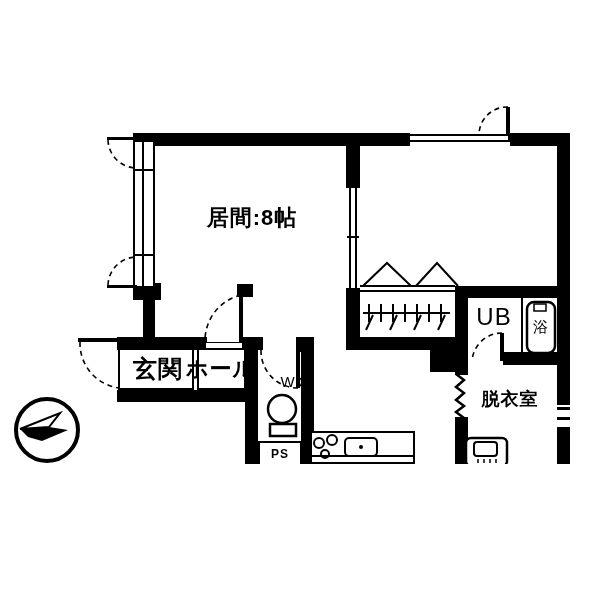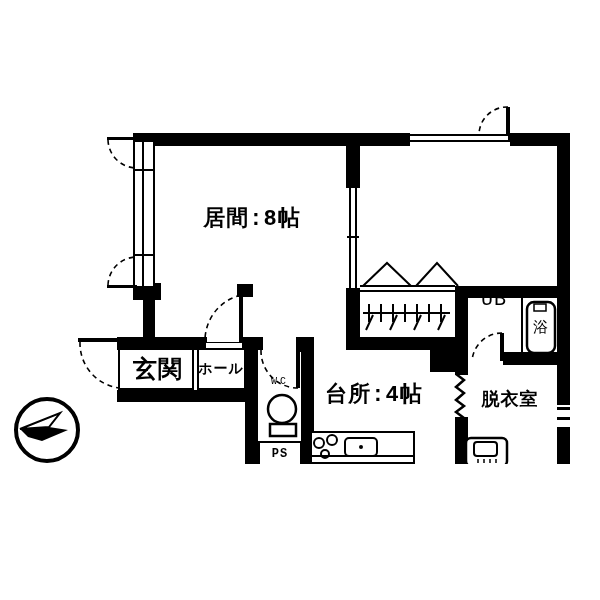--- a/index.html
+++ b/index.html
@@ -1,17 +1,17 @@
 <!DOCTYPE html>
 <html><head>
 <meta charset="utf-8">
 <style>
   html,body{margin:0;padding:0;background:#fff;}
   #canvas{position:relative;width:600px;height:464px;background:#ffffff;overflow:hidden;
-          font-family:Liberation Mono, monospace;border-radius:12px;}
+          font-family:Liberation Sans, sans-serif;border-radius:12px;}
   .wall{position:absolute;background:#000;}
   .tline{position:absolute;background:#000;}
   .obox{position:absolute;border:2px solid #000;background:#fff;box-sizing:border-box;}
   .lbl{position:absolute;color:#000;font-weight:bold;white-space:nowrap;
        transform:translate(-50%,-50%);letter-spacing:1px;}
   svg.overlay{position:absolute;left:0;top:0;width:600px;height:600px;}
 </style>
 </head>
 <body>
 
@@ -144,22 +144,21 @@
     </g>
 
     <g>
       <circle cx="47" cy="430" r="31" stroke="#000" stroke-width="4" fill="#fff"></circle>
       <polygon points="20,429 60,413 49,427" stroke="#000" stroke-width="2" fill="#fff"></polygon>
       <polygon points="20,429 49,427 68,430 42,441 28,437" fill="#000"></polygon>
     </g>
   </svg>
 
   <div class="lbl" style="left:252px;top:218px;font-size:22px">居間:8帖</div>
-  <div class="lbl" style="left:374px;top:394px;font-size:22px">台所:4帖</div>
   <div class="lbl" style="left:510px;top:399px;font-size:18px">脱衣室</div>
   <div class="lbl" style="left:158px;top:369px;font-size:24px">玄関</div>
-  <div class="lbl" style="left:221px;top:369px;font-size:14px">ホール</div>
-  <div class="lbl" style="left:280px;top:381px;font-size:10px;font-weight:normal;letter-spacing:3px">WC</div>
+  <div class="lbl" style="left:221px;top:369px;font-size:22px">ホール</div>
+  <div class="lbl" style="left:296px;top:381px;font-size:15px;font-weight:normal;letter-spacing:3px">WC</div>
   <div class="lbl" style="left:280px;top:454px;font-size:12px">PS</div>
-  <div class="lbl" style="left:494px;top:299px;font-size:20px;font-weight:normal">UB</div>
+  <div class="lbl" style="left:494px;top:317px;font-size:24px;font-weight:normal">UB</div>
   <div class="lbl" style="left:541px;top:327px;font-size:15px;font-weight:normal">浴</div>
 
 </div>
 
 </body></html>

